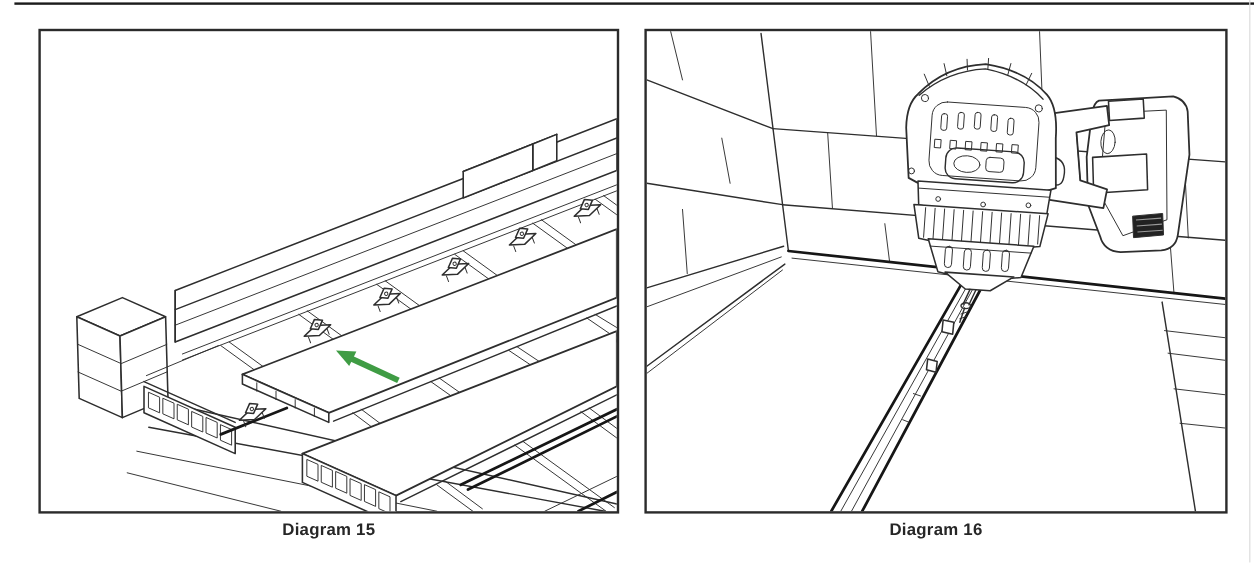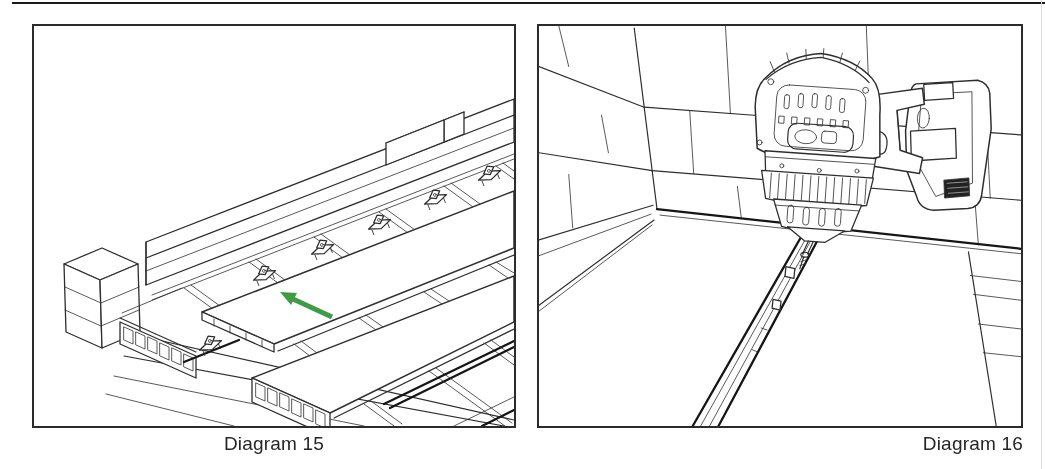--- a/index.html
+++ b/index.html
@@ -6,23 +6,23 @@
   .page{position:relative;width:1045px;height:469px;background:#ffffff;overflow:hidden;
         font-family:"Liberation Sans",sans-serif;}
   .top-rule{position:absolute;left:12px;top:2px;right:0;height:2px;background:#1b1b1b;}
   .edge-line{position:absolute;top:0;bottom:0;right:3px;width:1px;background:#dcdcdc;}
   figure{margin:0;}
   .frame{position:absolute;background:#ffffff;border:2.4px solid #2b2b2b;box-sizing:border-box;}
   .frame svg{position:absolute;left:0;top:0;width:100%;height:100%;}
   .frame-left{left:32px;top:24px;width:484px;height:404px;}
   .frame-right{left:537px;top:24px;width:486px;height:404px;}
   .caption{position:absolute;top:433px;height:26px;text-align:center;
-           font-weight:400;font-size:19px;color:#262626;letter-spacing:.2px;}
+           font-weight:700;font-size:14px;color:#262626;letter-spacing:.2px;}
   .caption-left{left:32px;width:484px;}
-  .caption-right{left:537px;width:486px;text-align:right;}
+  .caption-right{left:537px;width:486px;}
   
   .ln{stroke:#2e2e2e;stroke-width:1.2;fill:none;stroke-linecap:round;stroke-linejoin:round}
   .lt{stroke:#2e2e2e;stroke-width:.8;fill:none;stroke-linecap:round}
   .dk{stroke:#161616;stroke-width:2.3;fill:none;stroke-linecap:round}
   .wf{fill:#ffffff;stroke:#2e2e2e;stroke-width:1.3;stroke-linejoin:round}
   .wf2{fill:#ffffff;stroke:#2e2e2e;stroke-width:1.5;stroke-linejoin:round}
   .arrow-fill{fill:#3f9c44;}
   .arrow-shaft{stroke:#3f9c44;stroke-width:5;fill:none;}
   .grill{fill:#222222;stroke:#2e2e2e;stroke-width:.8}
   .grill-lines{stroke:#9a9a9a;stroke-width:.9;fill:none}

